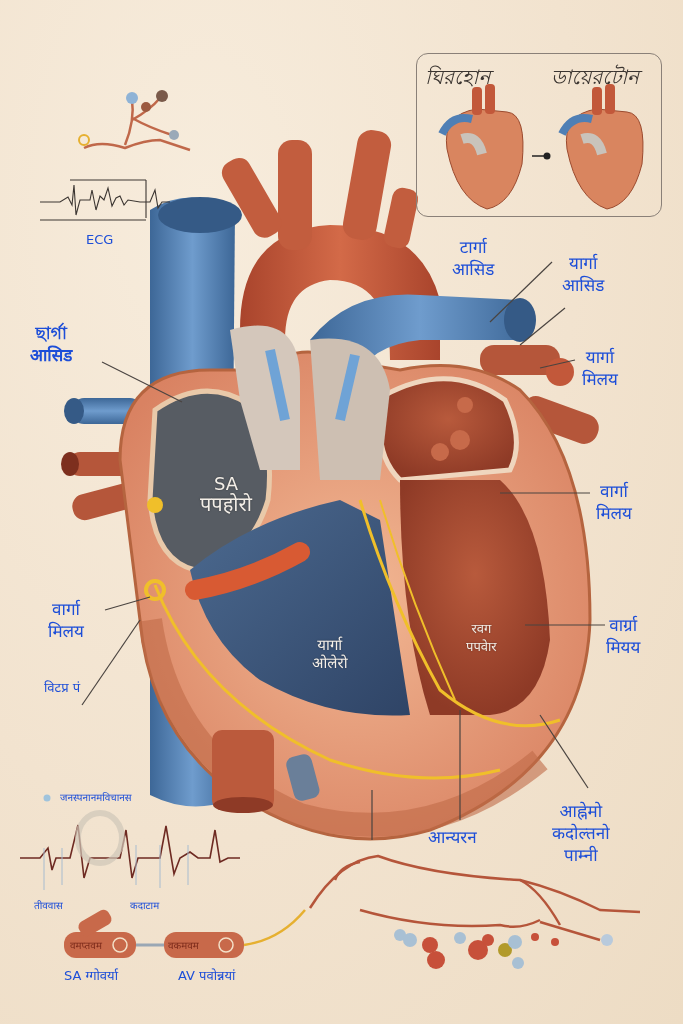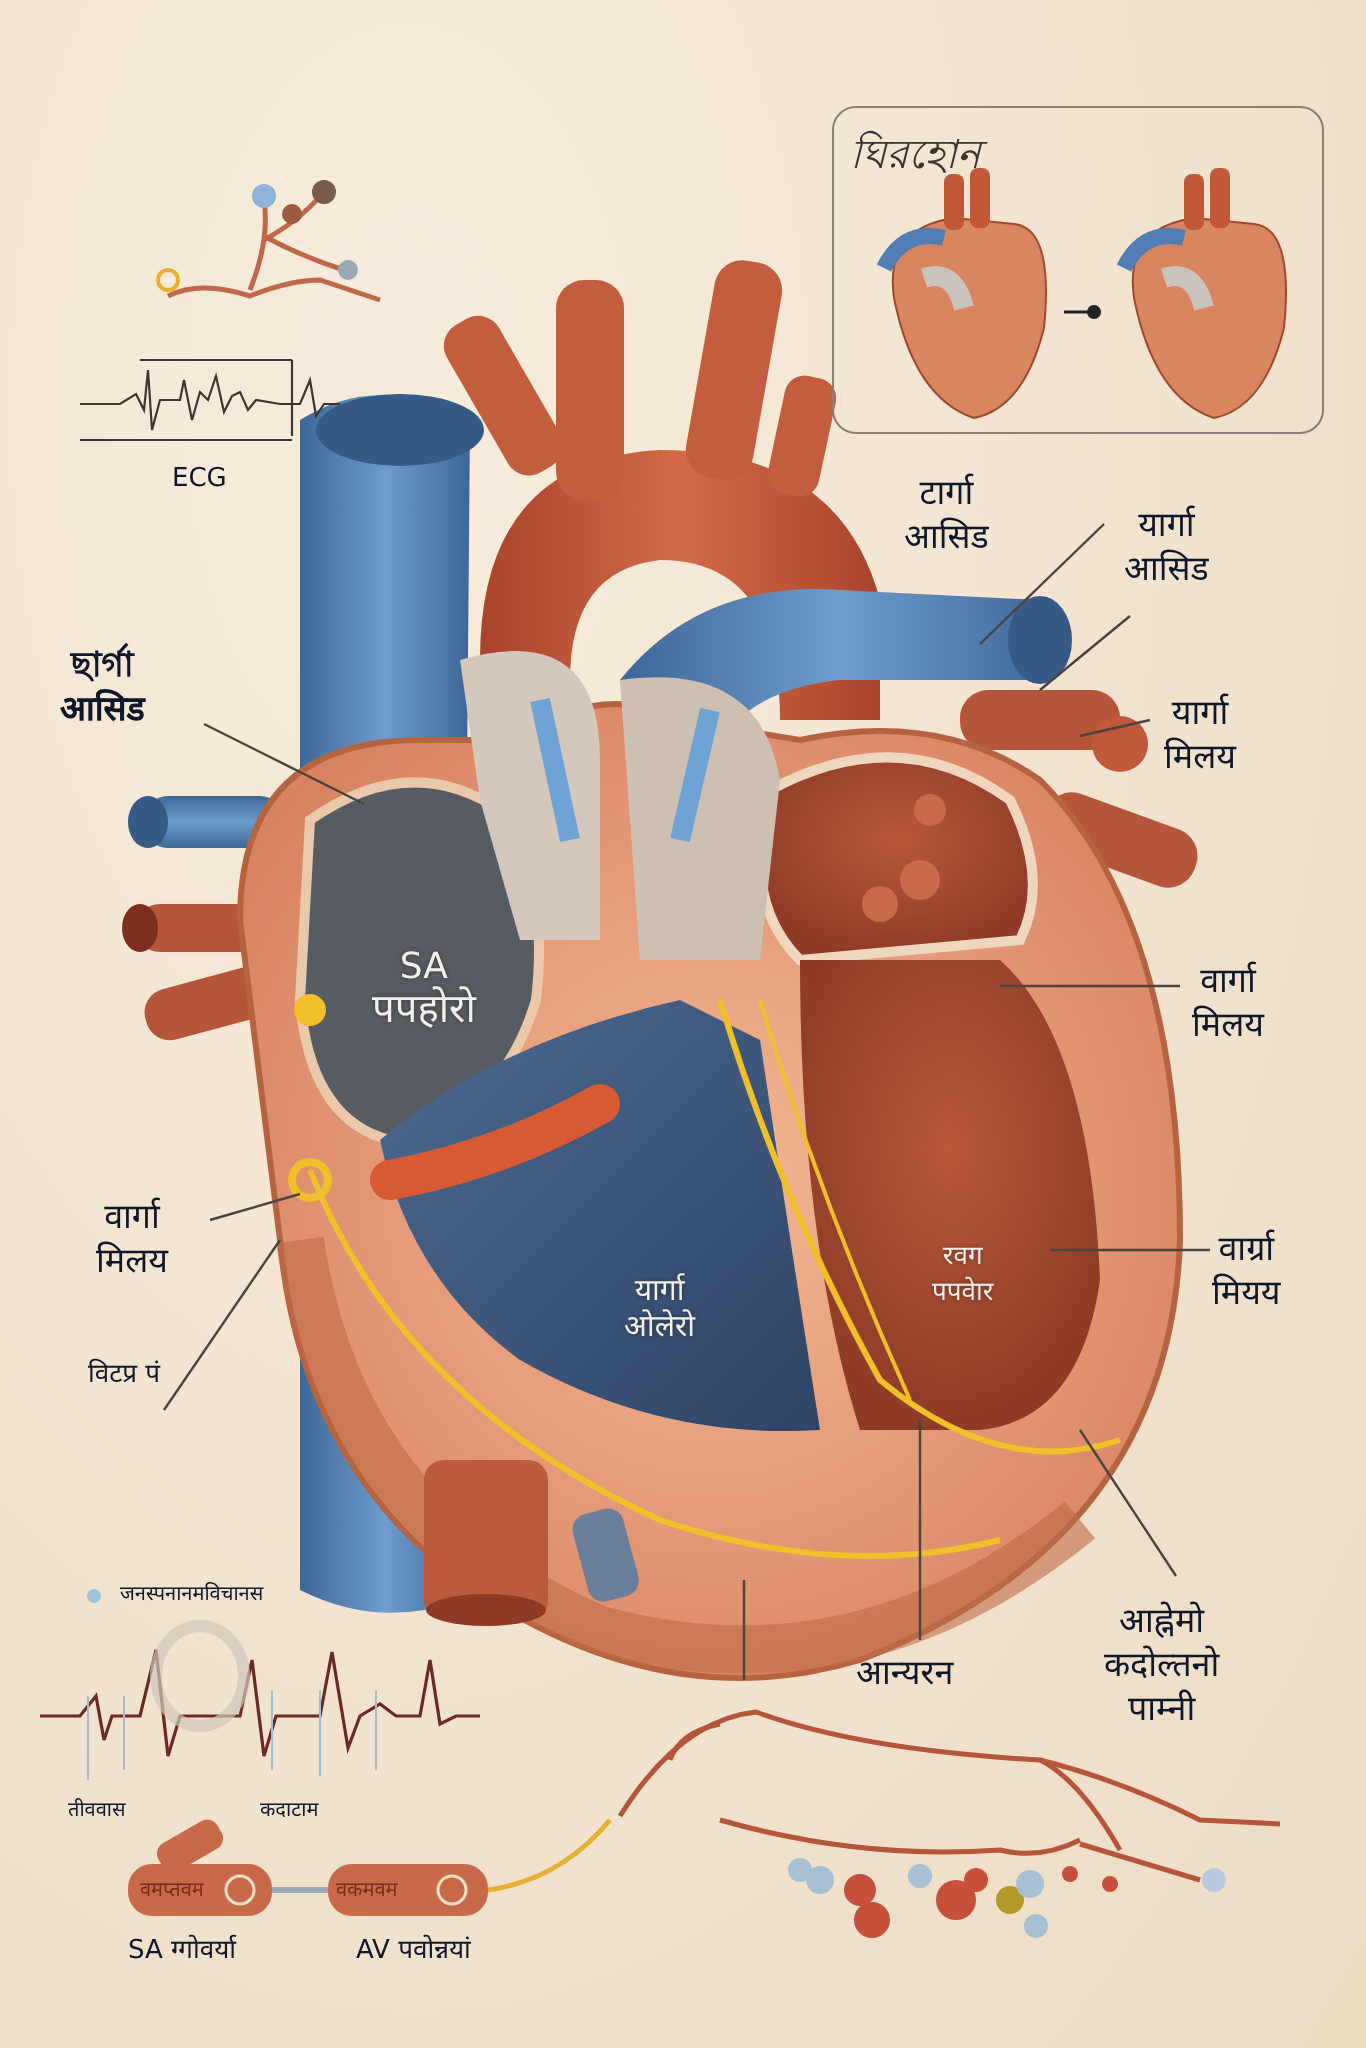--- a/index.html
+++ b/index.html
@@ -1,20 +1,20 @@
 <!DOCTYPE html>
 <html><head>
 <meta charset="utf-8">
 <style>
   html,body{margin:0;padding:0;}
   body{width:683px;height:1024px;overflow:hidden;background:#f3e6d3;position:relative;font-family:"DejaVu Sans",sans-serif;color:#2f2a26;}
   .paper{position:absolute;inset:0;background:
       radial-gradient(ellipse at 30% 20%, #f7ecdc 0%, #f2e3cf 55%, #eddcc4 100%);}
   svg.art{position:absolute;left:0;top:0;}
-  .lbl{position:absolute;font-size:17px;line-height:22px;color:#0f172a;text-align:center;white-space:nowrap;}
+  .lbl{position:absolute;font-size:17px;line-height:22px;color:#1d4ed8;text-align:center;white-space:nowrap;}
   .lbl span{display:block;}
   .lbl.small{font-size:13px;line-height:16px;}
   .lbl.tiny{font-size:10px;line-height:12px;}
   .lbl.inner{color:#f4efe8;text-shadow:0 0 2px rgba(0,0,0,.4);}
   .box{position:absolute;left:416px;top:53px;width:244px;height:162px;border:1.5px solid #8a8078;border-radius:12px;}
   .box-title{position:absolute;font-size:20px;color:#3a3430;top:8px;font-style:italic;}
 </style>
 </head>
 <body>
 
@@ -179,20 +179,21 @@
     <circle cx="515" cy="942" r="7" fill="#a8c0d4"></circle>
     <circle cx="518" cy="963" r="6" fill="#a8c0d4"></circle>
     <circle cx="535" cy="937" r="4" fill="#c7503a"></circle>
     <circle cx="555" cy="942" r="4" fill="#c7503a"></circle>
     <circle cx="607" cy="940" r="6" fill="#b8cadc"></circle>
   </g>
 </svg>
 
 <div class="box">
   <div class="box-title" style="left:8px;">ঘিরহোন</div>
+  <div class="box-title" style="left:134px;">ডায়েরটোন</div>
   <svg width="244" height="162" style="position:absolute;left:0;top:0;">
     <g>
       <path d="M30 95 Q25 60 60 55 L90 58 Q110 60 105 110 Q95 150 70 155 Q40 145 30 95 Z" fill="#d9855f" stroke="#9b4a2e"></path>
       <rect x="55" y="33" width="10" height="28" rx="4" fill="#c2583a"></rect>
       <rect x="68" y="30" width="10" height="30" rx="4" fill="#c2583a"></rect>
       <path d="M25 80 Q35 60 55 65" stroke="#4f7fb5" stroke-width="8" fill="none"></path>
       <path d="M45 85 Q60 80 65 100" stroke="#c9c3bb" stroke-width="10" fill="none"></path>
     </g>
     <line x1="115" y1="102" x2="128" y2="102" stroke="#222" stroke-width="1.5"></line>
     <circle cx="130" cy="102" r="3.5" fill="#222"></circle>
@@ -237,21 +238,21 @@
     <span>मिलय</span>
 </div>
 <div class="lbl small" style="left:44px;top:680px;">विटप्र पं</div>
 <div class="lbl" style="left:428px;top:826px;">आन्यरन</div>
 <div class="lbl" style="left:552px;top:800px;">
   <span>आह्नेमो</span>
     <span>कदोल्तनो</span>
     <span>पाम्नी</span>
 </div>
 
-<div class="lbl inner" style="left:186px;top:474px;font-size:18px;line-height:20px;">
+<div class="lbl inner" style="left:200px;top:474px;font-size:18px;line-height:20px;">
   <span>SA</span>
     <span style="font-size:20px;">पपहोरो</span>
 </div>
 <div class="lbl inner" style="left:312px;top:636px;font-size:15px;line-height:18px;">
   <span>यार्गा</span>
     <span>ओलेरो</span>
 </div>
 <div class="lbl inner" style="left:466px;top:620px;font-size:13px;line-height:18px;">
   <span>रवग</span>
     <span>पपवेार</span>

